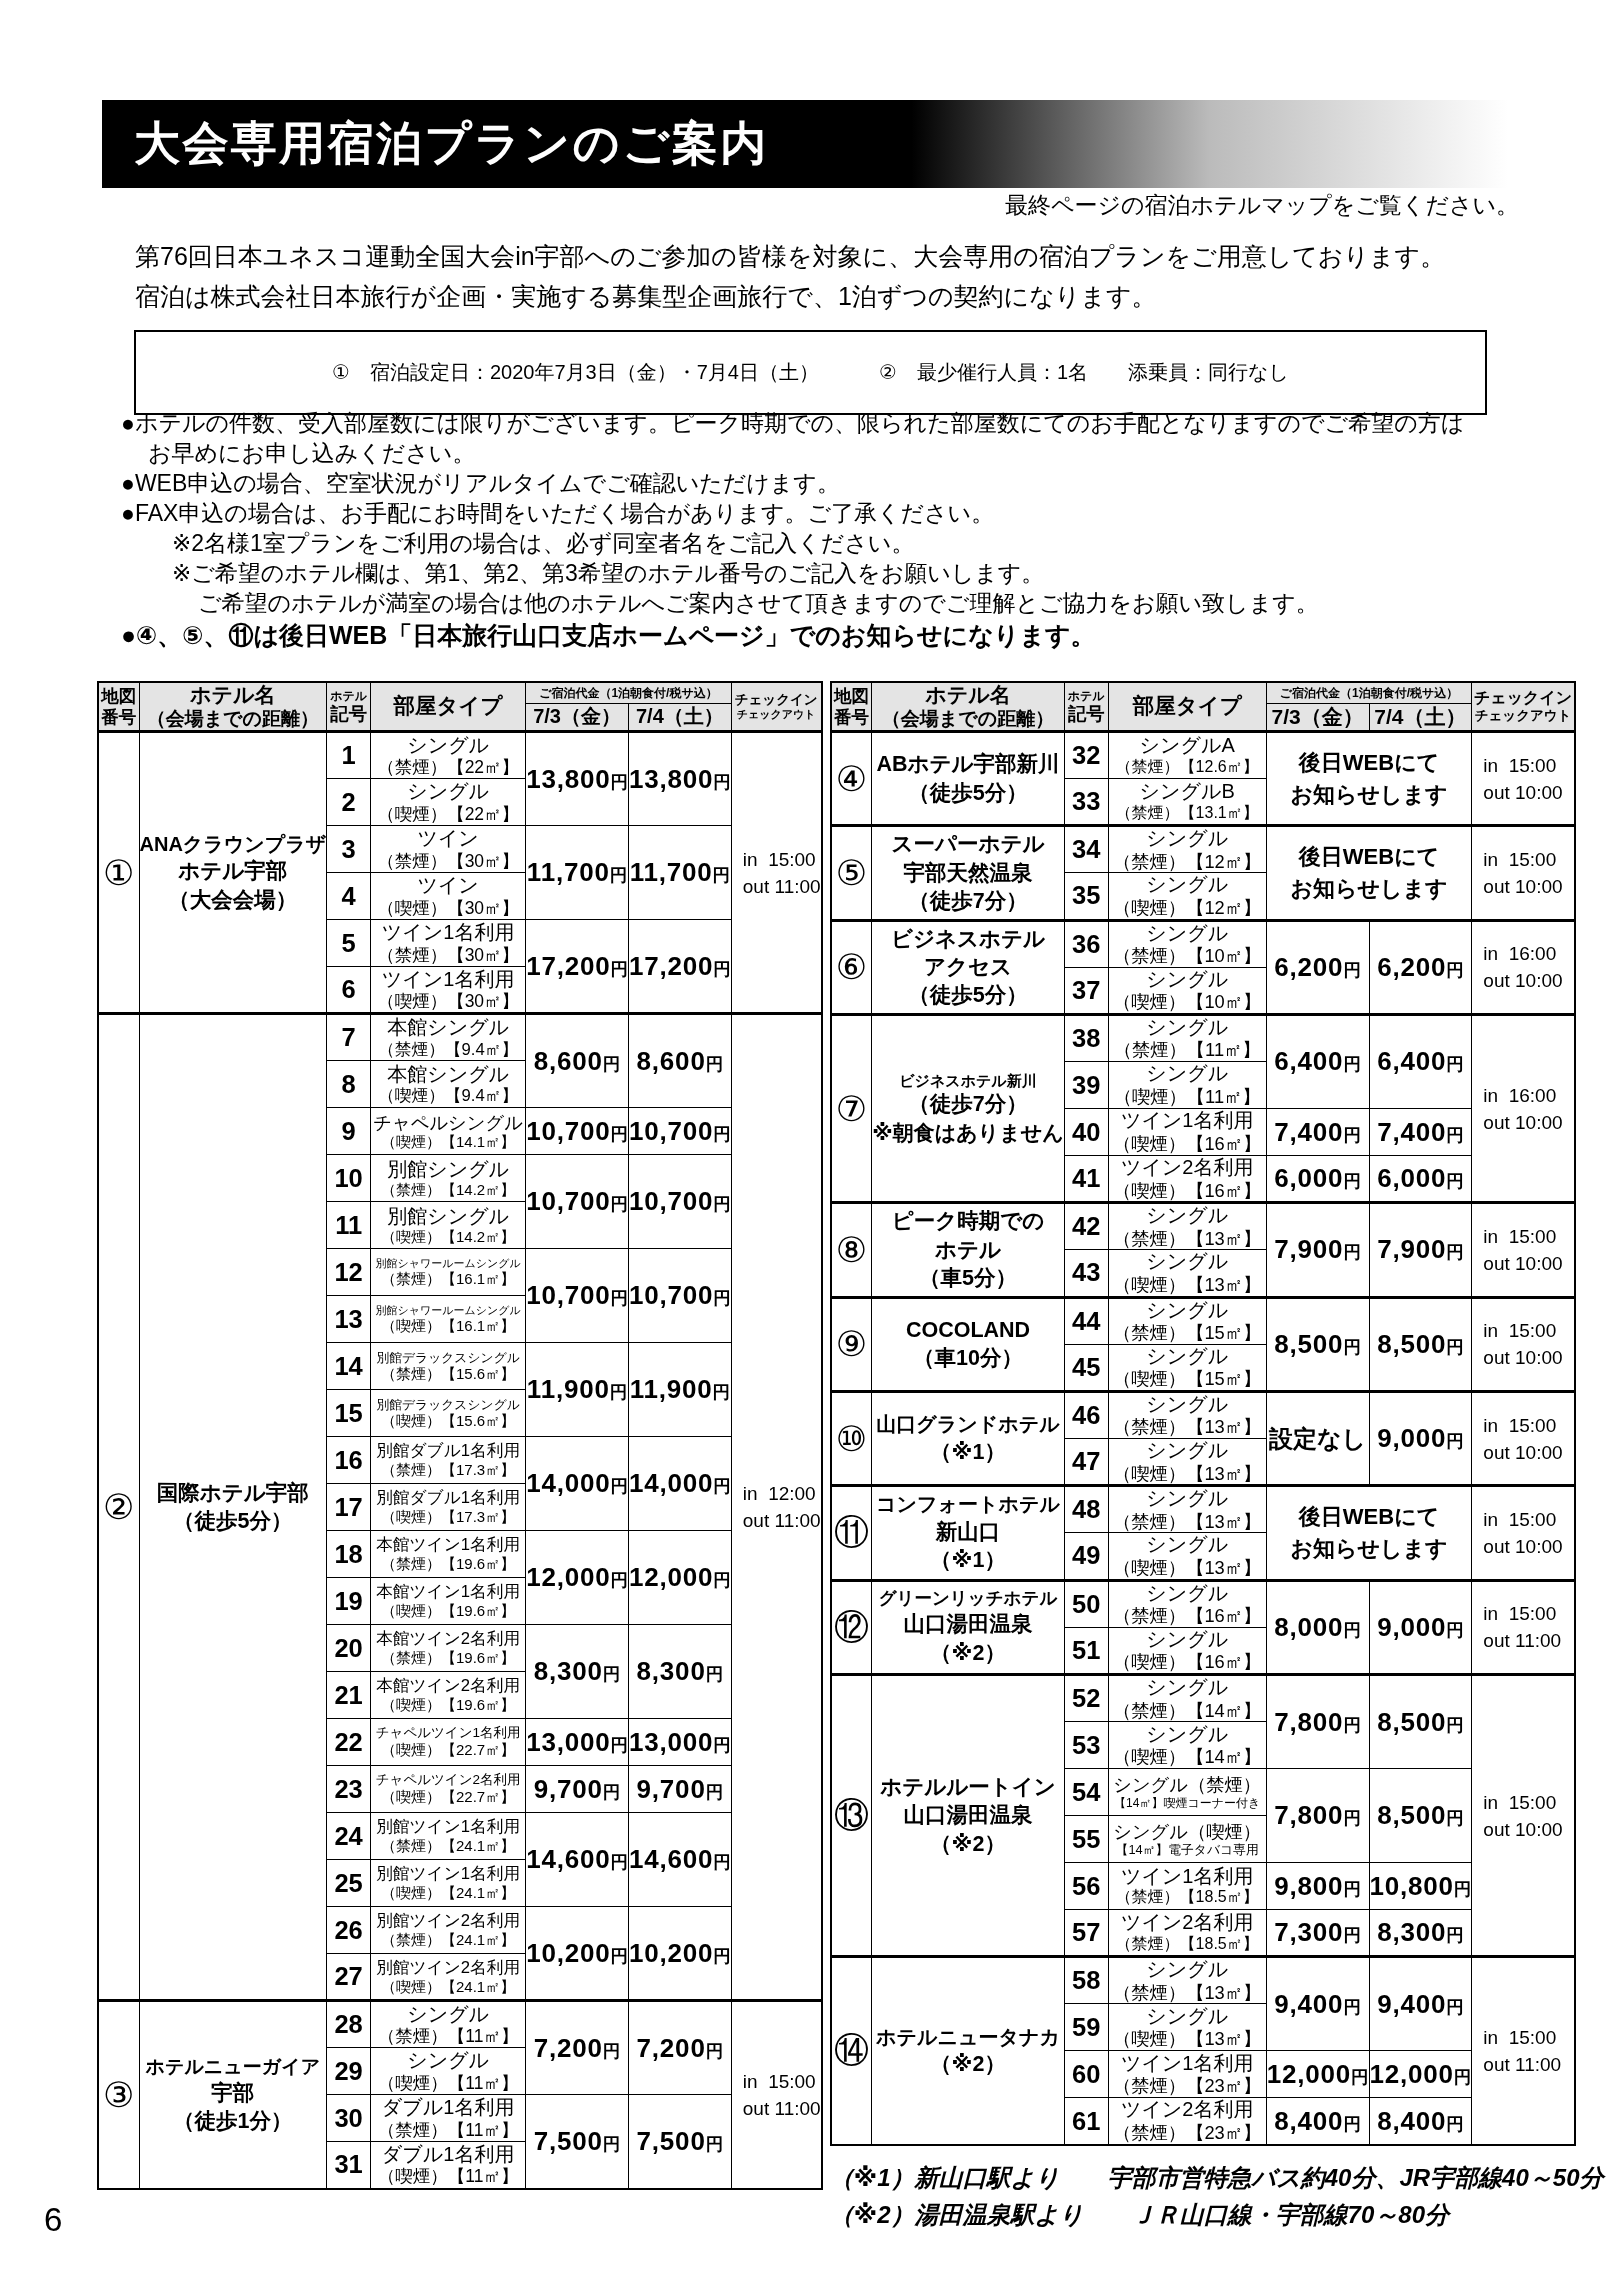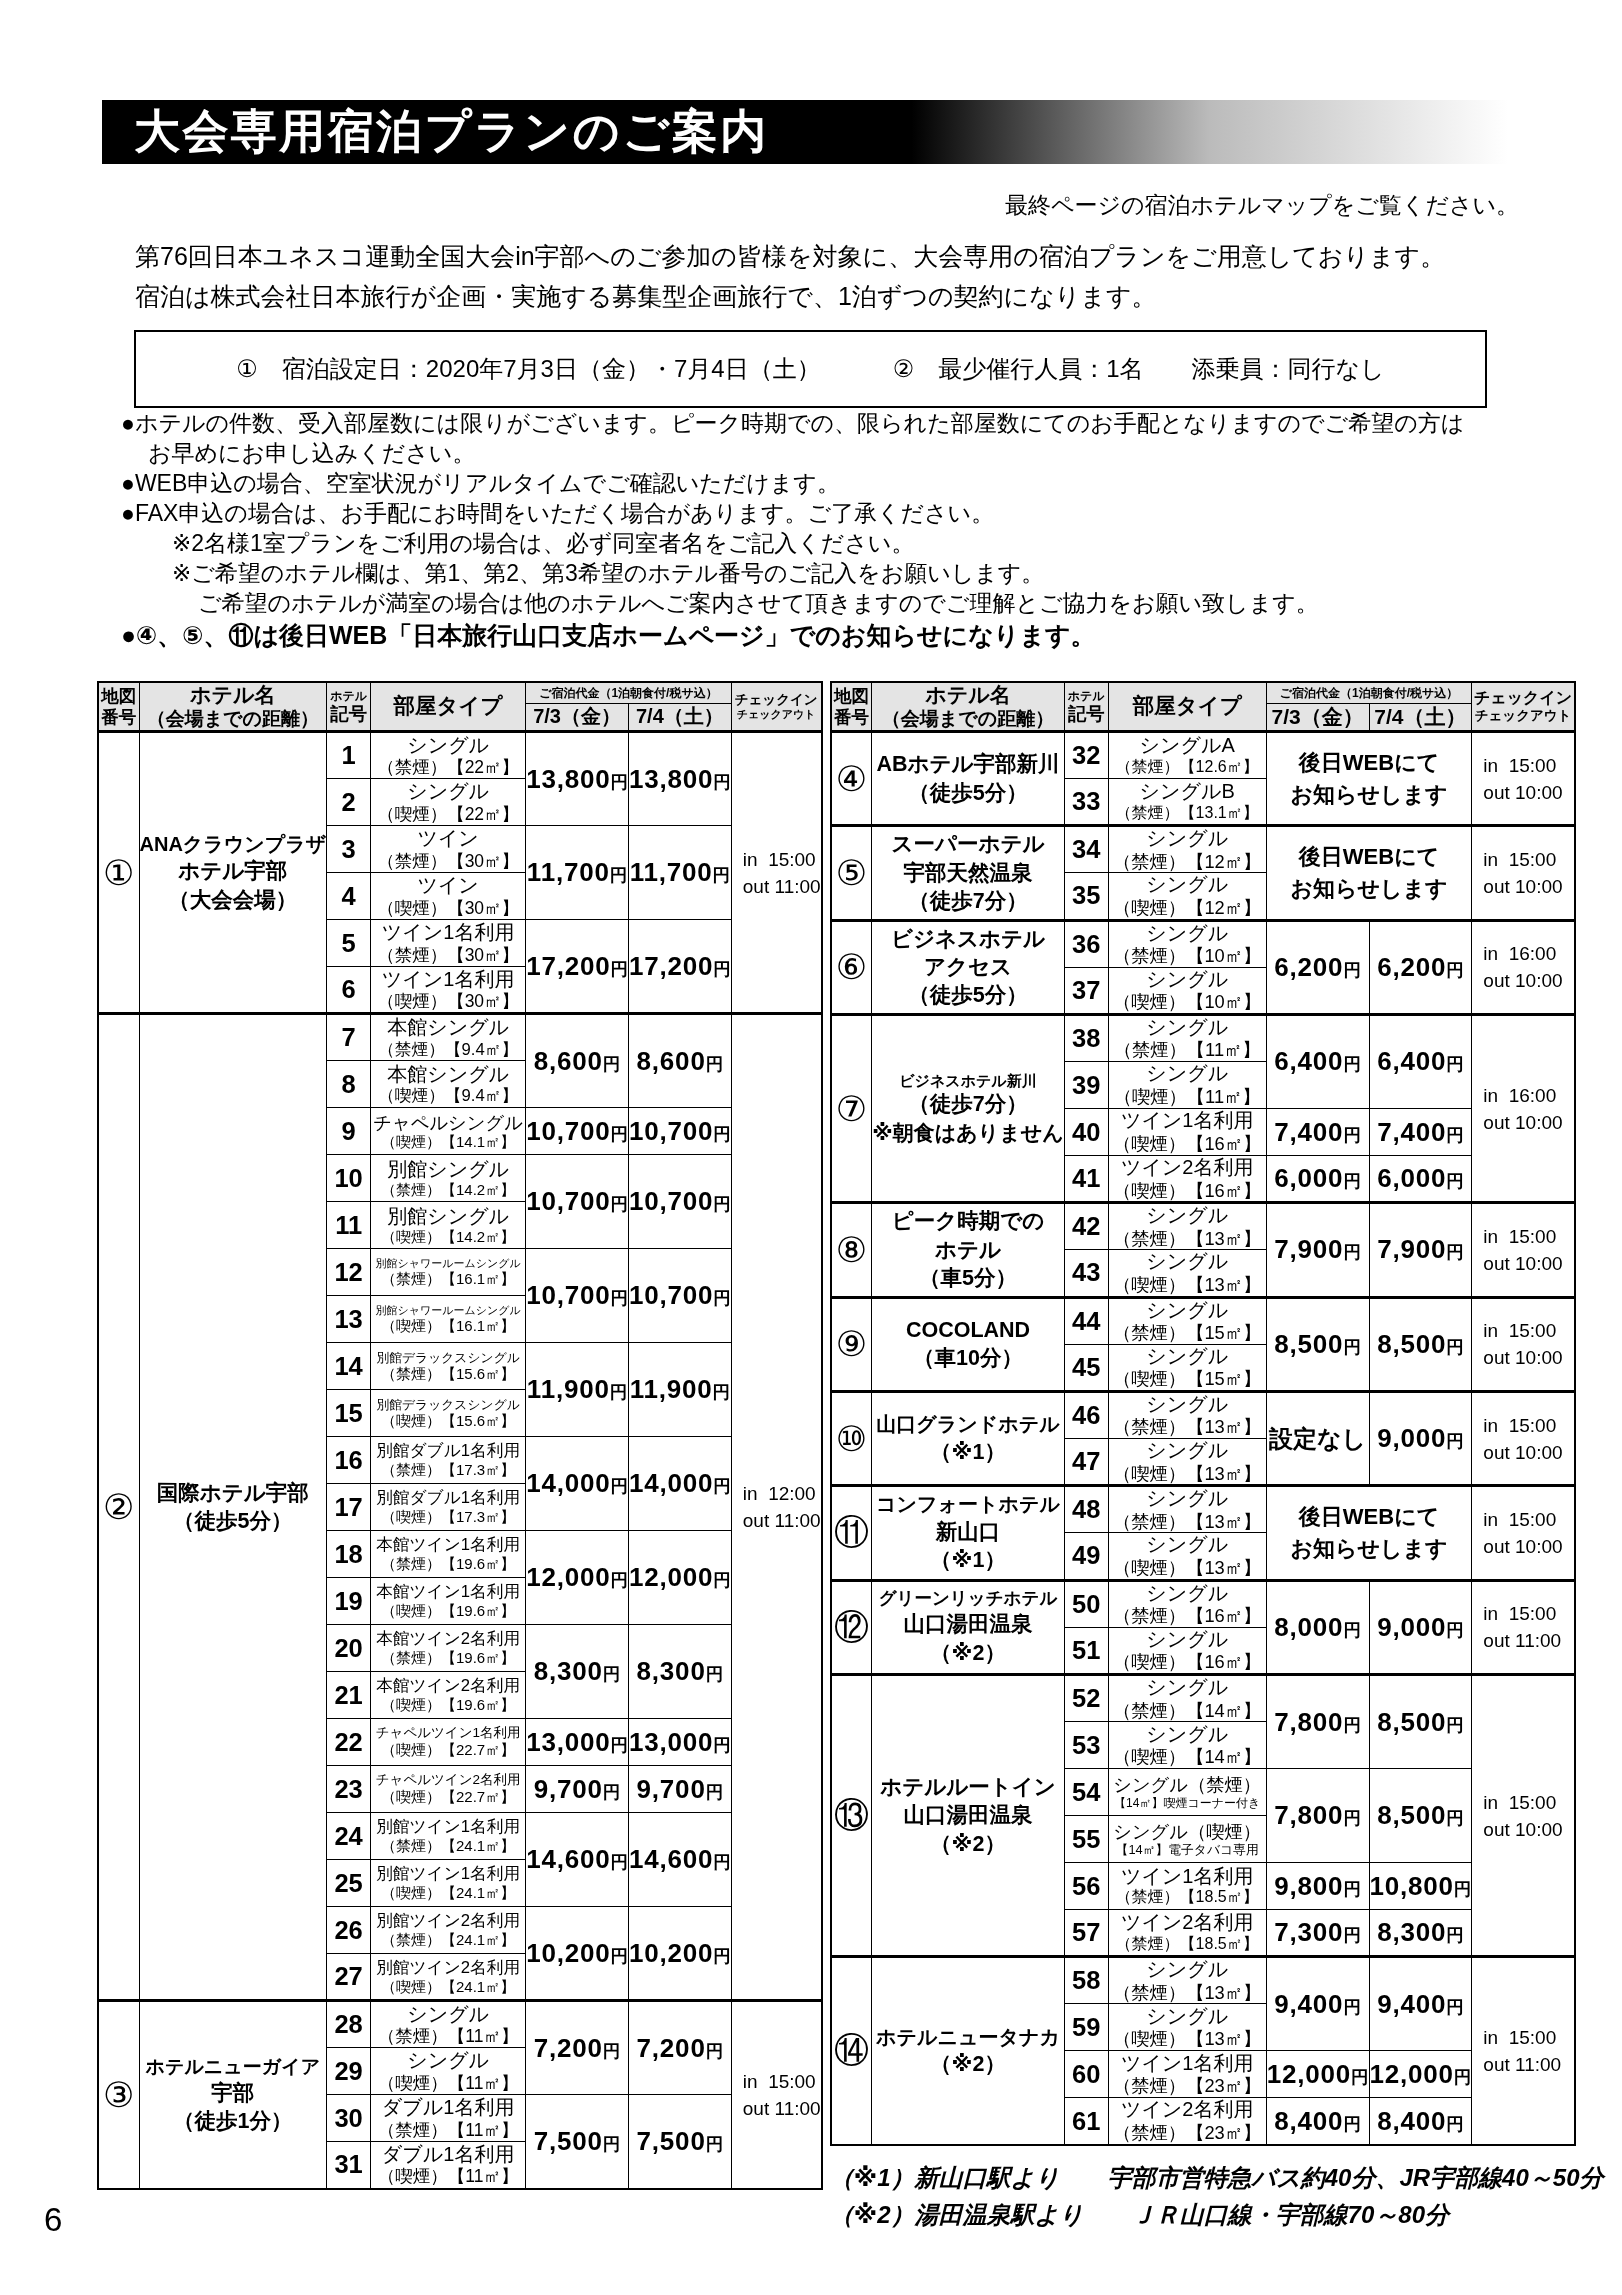--- a/index.html
+++ b/index.html
@@ -1,29 +1,29 @@
 <!DOCTYPE html>
 <html style="font-size:12.8px"><head>
 <meta charset="utf-8">
 <style>
   html,body{margin:0;padding:0;background:#fff;}
   body{width:1623px;height:2295px;font-family:"Liberation Sans","DejaVu Sans",sans-serif;color:#000;}
   .page{position:relative;width:1623px;height:2295px;overflow:hidden;background:#fff;}
 
-  .title-bar{position:absolute;left:102px;top:100px;width:1420px;height:64px;
+  .title-bar{position:absolute;left:102px;top:100px;width:1420px;height:88px;
     background:linear-gradient(90deg,#000 0%,#000 57%,#bbb 78%,#fff 99%);
     display:flex;align-items:center;}
   .title-text{color:#fff;font-size:46px;font-weight:bold;padding-left:32px;letter-spacing:2.4px;white-space:nowrap;}
 
   .map-note{position:absolute;top:190px;right:104px;font-size:23px;white-space:nowrap;}
 
   .intro{position:absolute;left:135px;top:236px;font-size:25px;line-height:40px;white-space:nowrap;}
 
   .box-note{position:absolute;left:134px;top:330px;width:1353px;border:2.4px solid #000;box-sizing:border-box;
-    text-align:center;font-size:24px;padding:21px 0;white-space:nowrap;}
+    text-align:center;font-size:20px;padding:27px 0;white-space:nowrap;}
 
   .notes{position:absolute;left:121px;top:408px;font-size:23px;}
   .note-line{line-height:30px;white-space:nowrap;}
   .note-line.bold{font-weight:bold;font-size:25px;line-height:35px;}
   .ind1{padding-left:27px;} .ind2{padding-left:51px;} .ind3{padding-left:77px;}
 
   .tables{position:absolute;left:97px;top:681px;display:flex;gap:7.2px;align-items:flex-start;}
 
   table.t{border-collapse:collapse;table-layout:fixed;border:2.4px solid #000;}
   table.t td{border:1.6px solid #000;text-align:center;vertical-align:middle;padding:0;overflow:hidden;}

